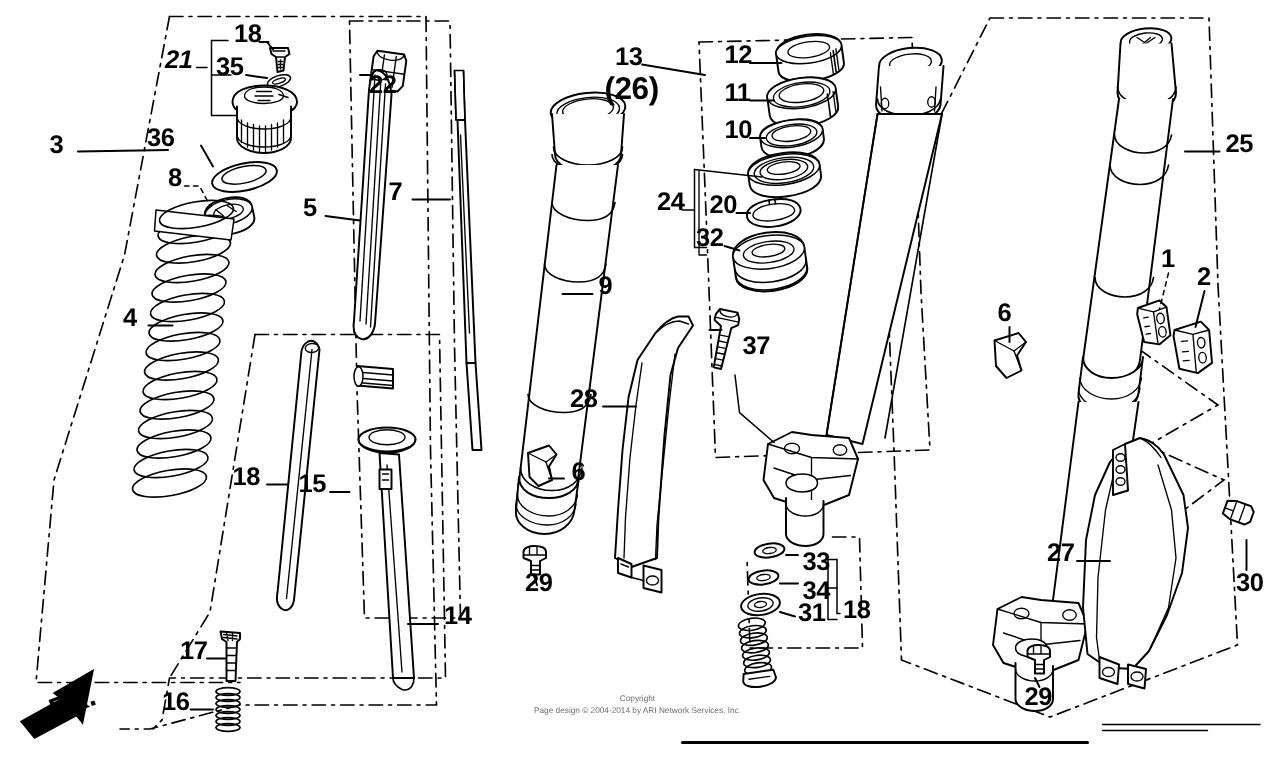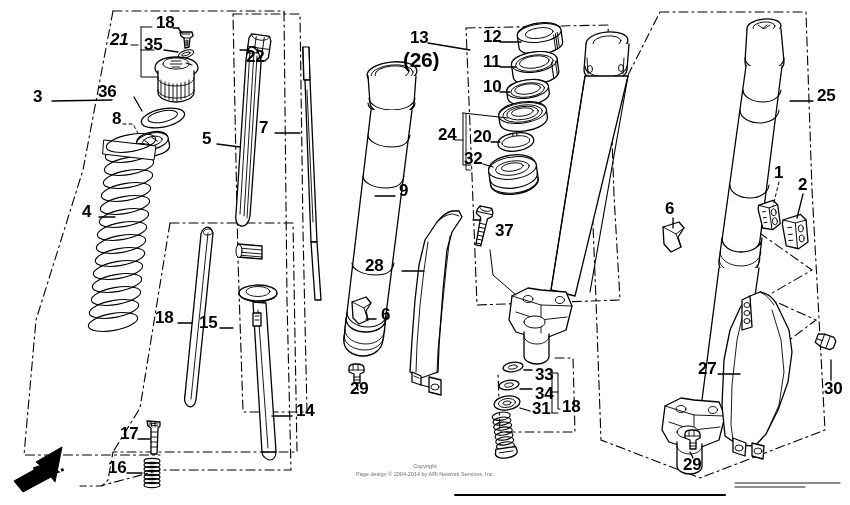--- a/index.html
+++ b/index.html
@@ -569,21 +569,21 @@
   <div class="lbl" style="left:82px; top:203px;">4</div>
   <div class="lbl" style="left:222px;top:48px;margin-left:24px;">22</div>
   <div class="lbl" style="left:202px;top:130px;">5</div>
   <div class="lbl" style="left:259px;top:119px;">7</div>
   <div class="lbl" style="left:155px;top:309px;">18</div>
   <div class="lbl" style="left:199px;top:314px;">15</div>
   <div class="lbl" style="left:120px;top:425px;">17</div>
   <div class="lbl" style="left:108px;top:459px;">16</div>
   <div class="lbl" style="left:296px;top:402px;">14</div>
   <div class="lbl" style="left:399px;top:182px;">9</div>
-  <div class="lbl" style="left:365px;top:257px;">28</div>
+  <div class="lbl" style="left:380px;top:257px;">28</div>
   <div class="lbl" style="left:381px;top:306px;">6</div>
   <div class="lbl" style="left:350px;top:380px;">29</div>
   <div class="lbl" style="left:410px;top:29px;">13</div>
   <div class="lbl sub" style="left:403px;top:49px;">(26)</div>
   <div class="lbl" style="left:483px;top:28px;">12</div>
   <div class="lbl" style="left:483px;top:53px;">11</div>
   <div class="lbl" style="left:483px;top:78px;">10</div>
   <div class="lbl" style="left:438px;top:126px;">24</div>
   <div class="lbl" style="left:473px;top:128px;">20</div>
   <div class="lbl" style="left:464px;top:150px;">32</div>

